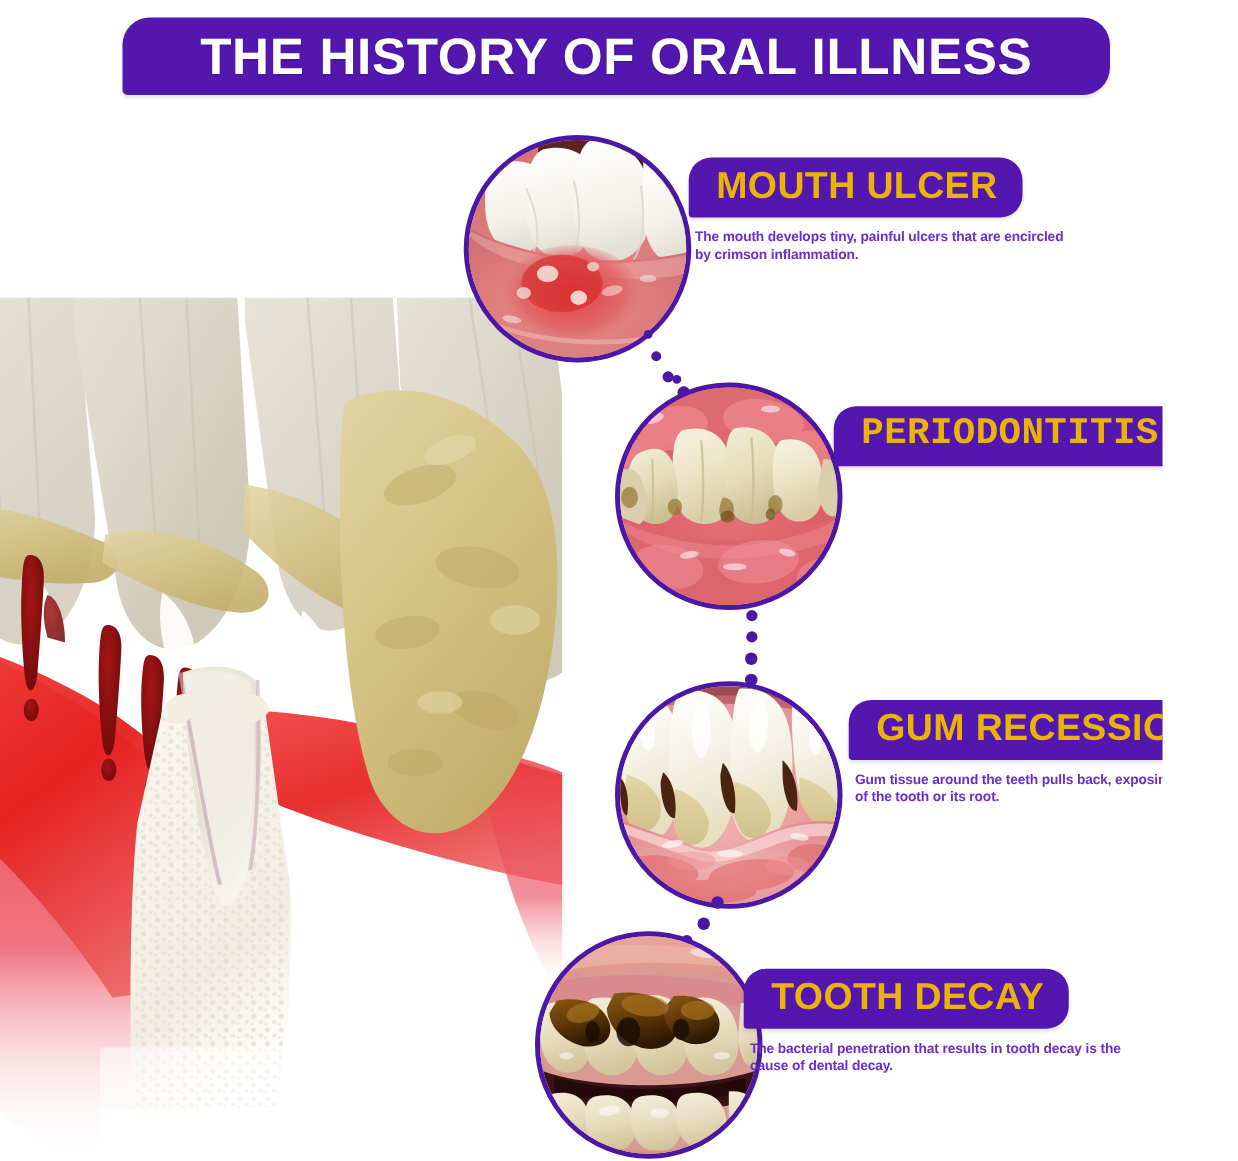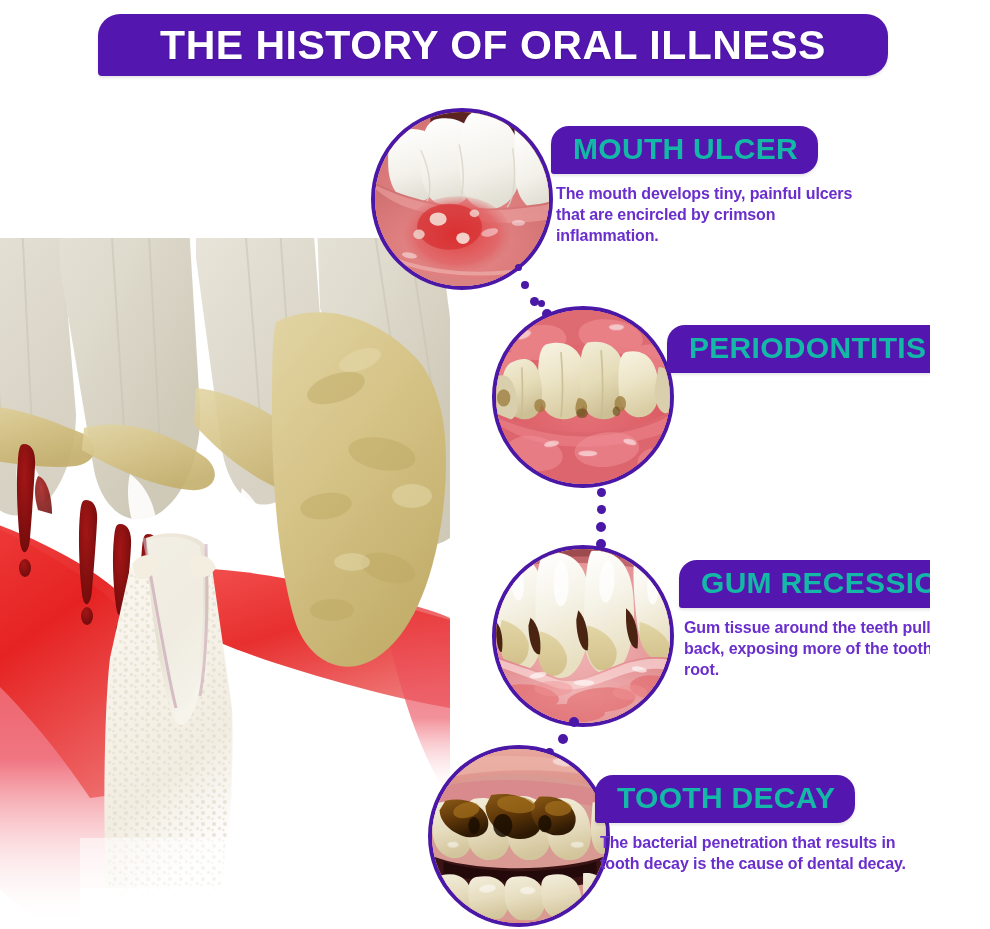--- a/index.html
+++ b/index.html
@@ -56,45 +56,45 @@
   
   .dot{
     position:absolute;border-radius:50%;background:#4A17A6;
   }
 
   
   .section{position:absolute;}
   .label-banner{
     display:inline-block;
     background:#5317B0;
-    color:#14b8a6;
+    color:#eab308;
     font-size:30px;
     font-weight:bold;
     letter-spacing:.3px;
     padding:7px 20px 9px 22px;
     border-radius:18px;
     border-bottom-left-radius:3px;
     white-space:nowrap;
     box-shadow:0 2px 3px rgba(0,0,0,.10);
     line-height:1.06;
   }
   .body-text{
     margin-top:9px;
     color:#6A2ECC;
-    font-size:16px;
+    font-size:11px;
     font-weight:bold;
     line-height:1.33;
     max-width:330px;
     letter-spacing:-.1px;
   }
 
   .sec-ulcer{left:551px;top:126px;}
   .sec-ulcer .body-text{margin-left:5px;max-width:305px;}
 
-  .sec-perio{left:667px;top:325px;}
+  .sec-perio{left:667px;top:325px;font-family:Liberation Mono, monospace;}
   .sec-perio .body-text{margin-left:5px;max-width:290px;}
 
   .sec-recession{left:679px;top:560px;}
   .sec-recession .body-text{margin-left:5px;max-width:300px;}
 
   .sec-decay{left:595px;top:775px;}
   .sec-decay .body-text{margin-left:5px;max-width:320px;}
 </style>
 </head>
 <body>

